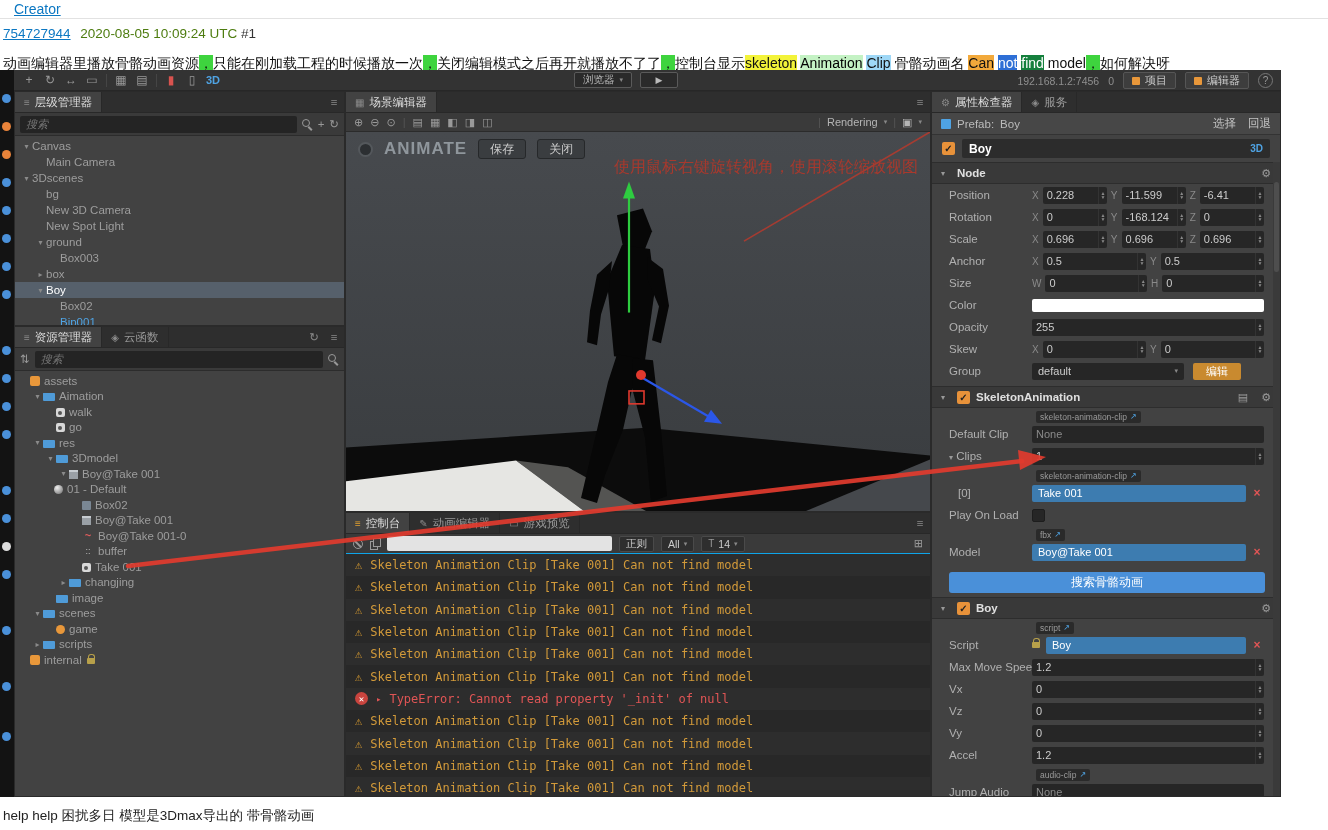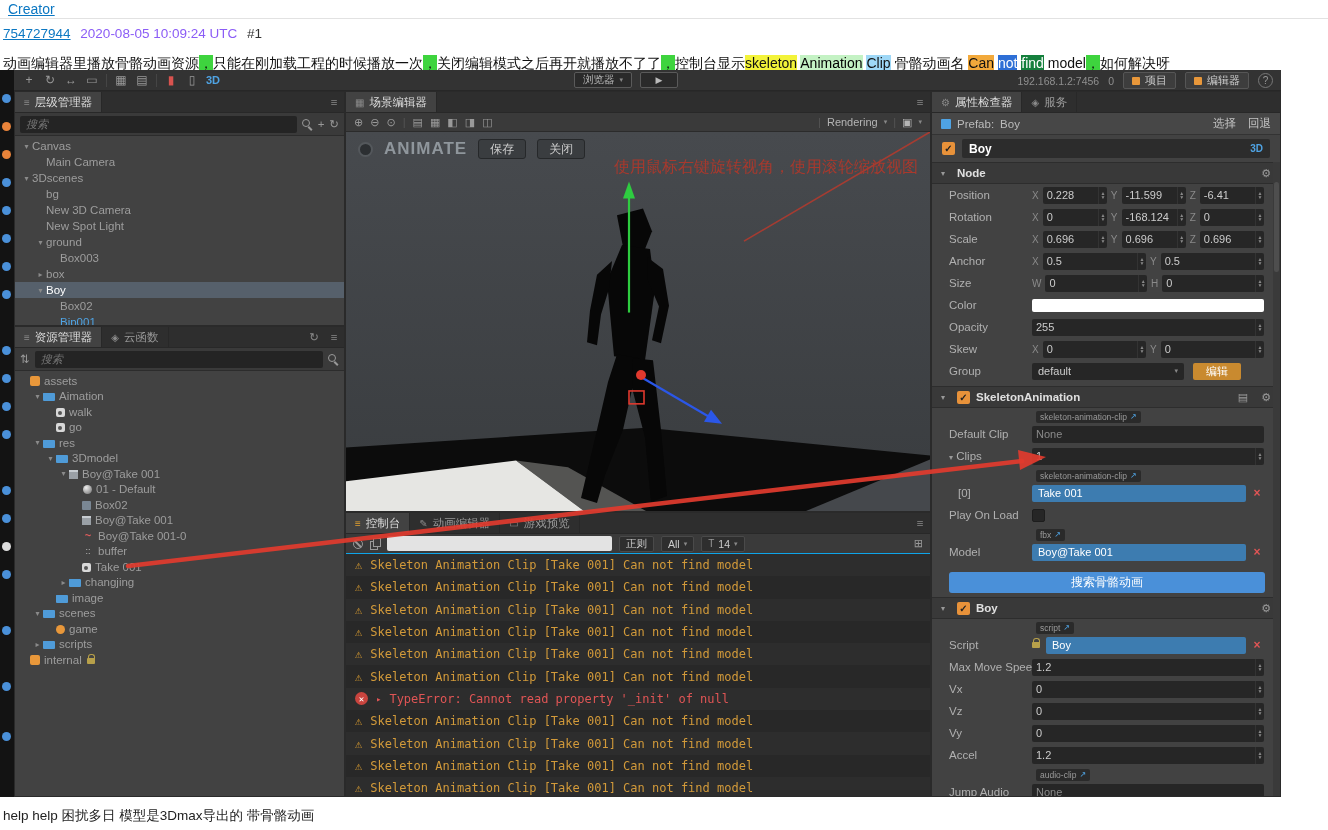--- a/index.html
+++ b/index.html
@@ -1,25 +1,25 @@
 <!DOCTYPE html>
 <html><head>
 <meta charset="utf-8">
 <style>
   *{box-sizing:border-box;margin:0;padding:0}
   html,body{width:1328px;height:830px}
   body{position:relative;background:#fff;font-family:"Liberation Sans",sans-serif;overflow:hidden;color:#222}
 
   
-  .topclip{position:absolute;left:6px;top:0;height:24px;width:300px;overflow:hidden}
+  .topclip{position:absolute;left:12px;top:0;height:24px;width:300px;overflow:hidden}
   .creator{display:inline-block;margin-top:-6px;margin-left:2px;font-size:14px;color:#0b77c2;text-decoration:underline;cursor:pointer}
   .toprule{position:absolute;left:0;top:18px;width:1328px;height:1px;background:#e2e2e2}
   .postmeta{position:absolute;left:3px;top:26px;font-size:13.5px}
   .postmeta a{color:#0b77c2;text-decoration:underline;margin-right:6px}
-  .postmeta .ts{color:#8b5cf6;margin-right:6px}
+  .postmeta .ts{color:#4d7c0f;}
   .postmeta .pnum{color:#333}
   .question{position:absolute;left:3px;top:55px;font-size:14px;color:#111;white-space:nowrap}
   .hl-green{background:#3ed43e;color:#111}
   .hl-yellow{background:#f3f33a;color:#111}
   .hl-mint{background:#c4f2c4;color:#000000}
   .hl-cyan{background:#9fd8f7;color:#111}
   .hl-orange{background:#f2a93b;color:#111}
   .hl-blue{background:#2e6fd6;color:#fff}
   .hl-magenta{background:#15803d;color:#fff}
   .footerline{position:absolute;left:3px;top:807px;font-size:13.5px;color:#222}
@@ -356,21 +356,21 @@
       <div class="trow" style="padding-left:30px">
           <span class="arr">▾</span>
           <span class="ticn i-folder"></span>
           <span>3Dmodel</span>
         </div>
       <div class="trow" style="padding-left:43px">
           <span class="arr">▾</span>
           <span class="ticn i-prefab"></span>
           <span>Boy@Take 001</span>
         </div>
-      <div class="trow" style="padding-left:57px">
+      <div class="trow" style="padding-left:28px">
           <span class="arr"></span>
           <span class="ticn i-material"></span>
           <span>01 - Default</span>
         </div>
       <div class="trow" style="padding-left:56px">
           <span class="arr"></span>
           <span class="ticn i-mesh"></span>
           <span>Box02</span>
         </div>
       <div class="trow" style="padding-left:56px">

